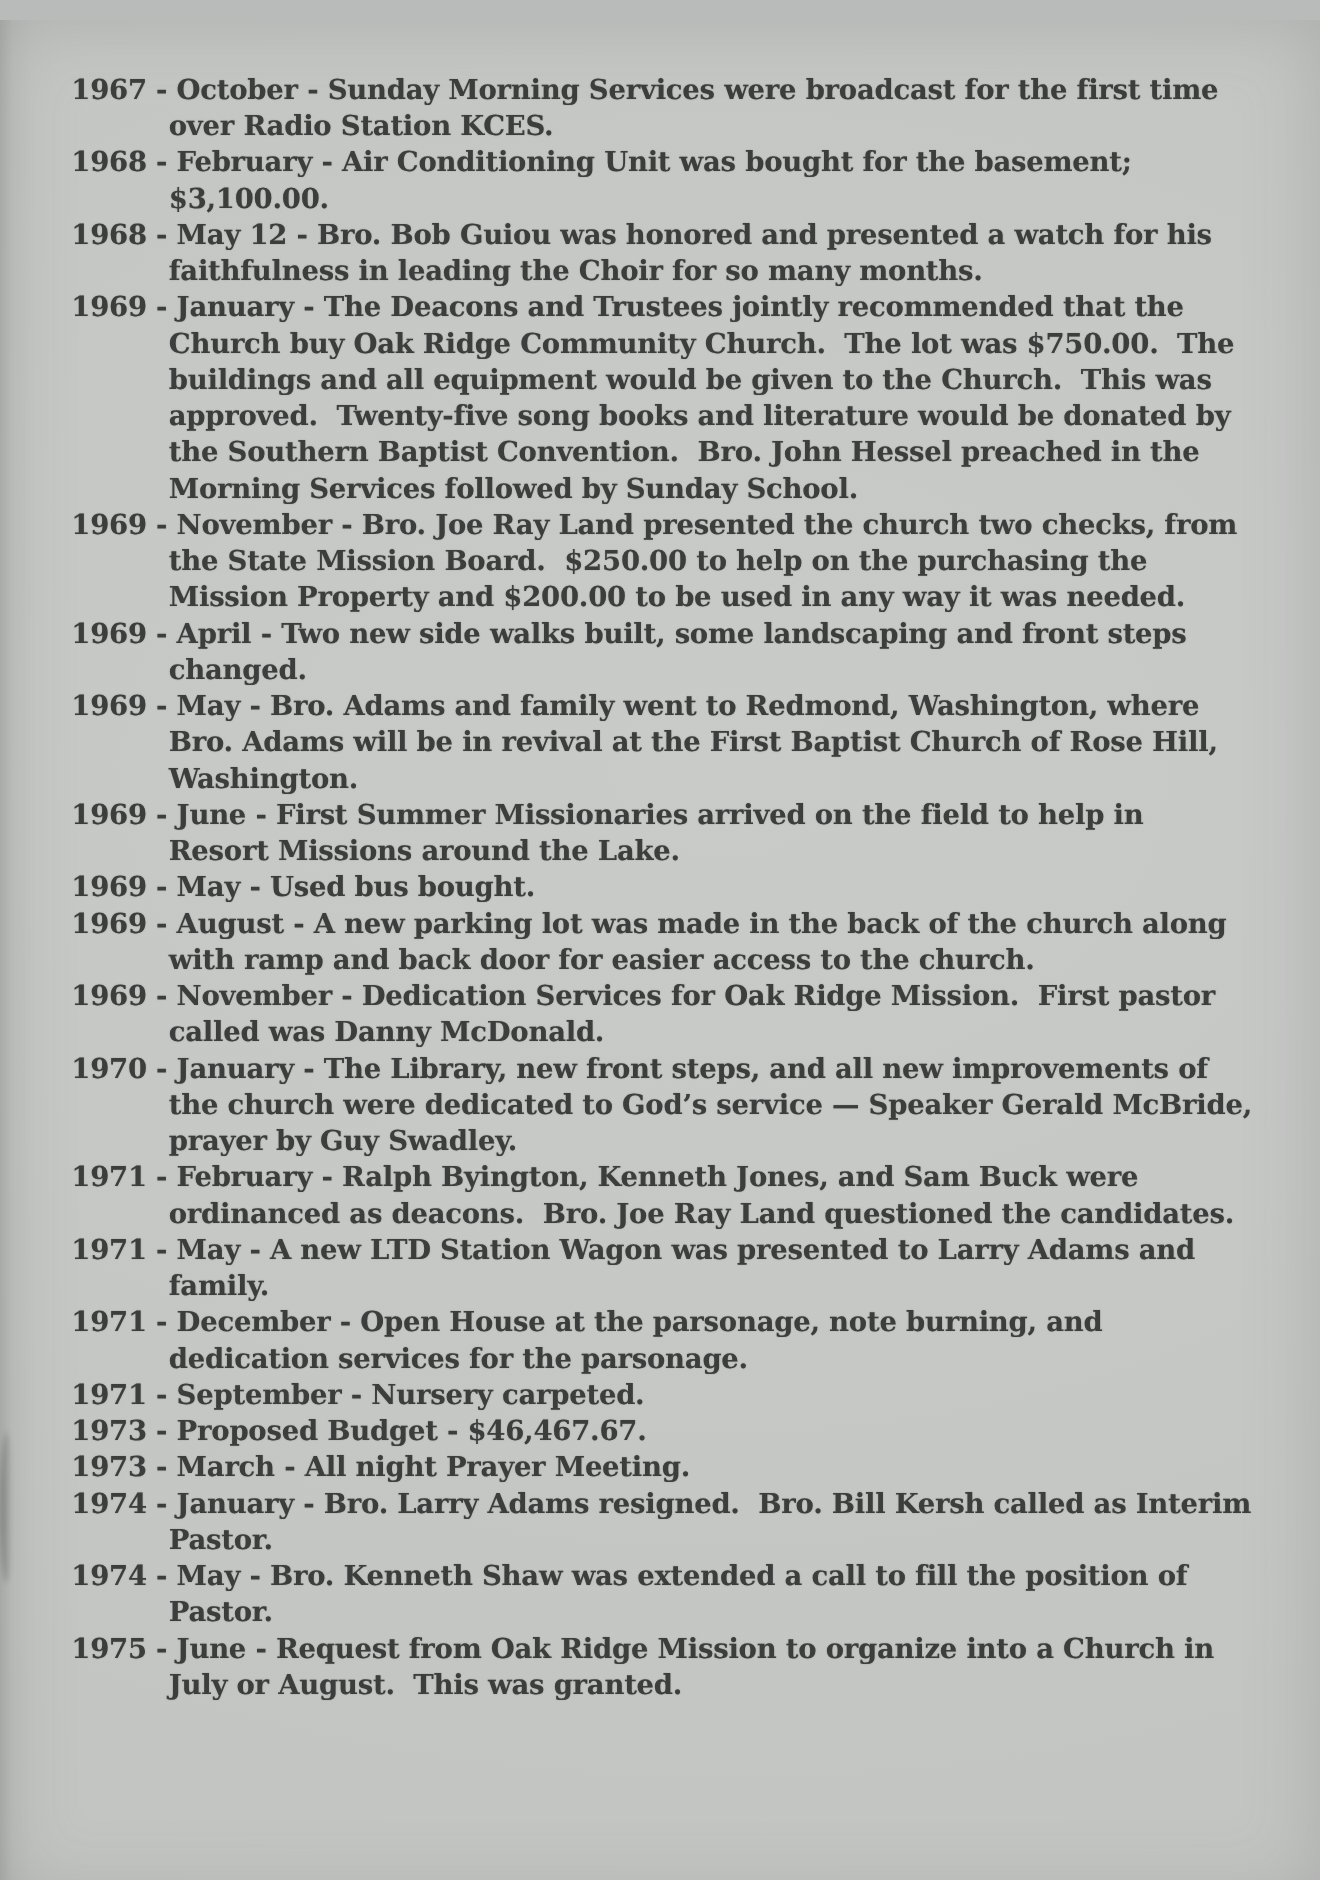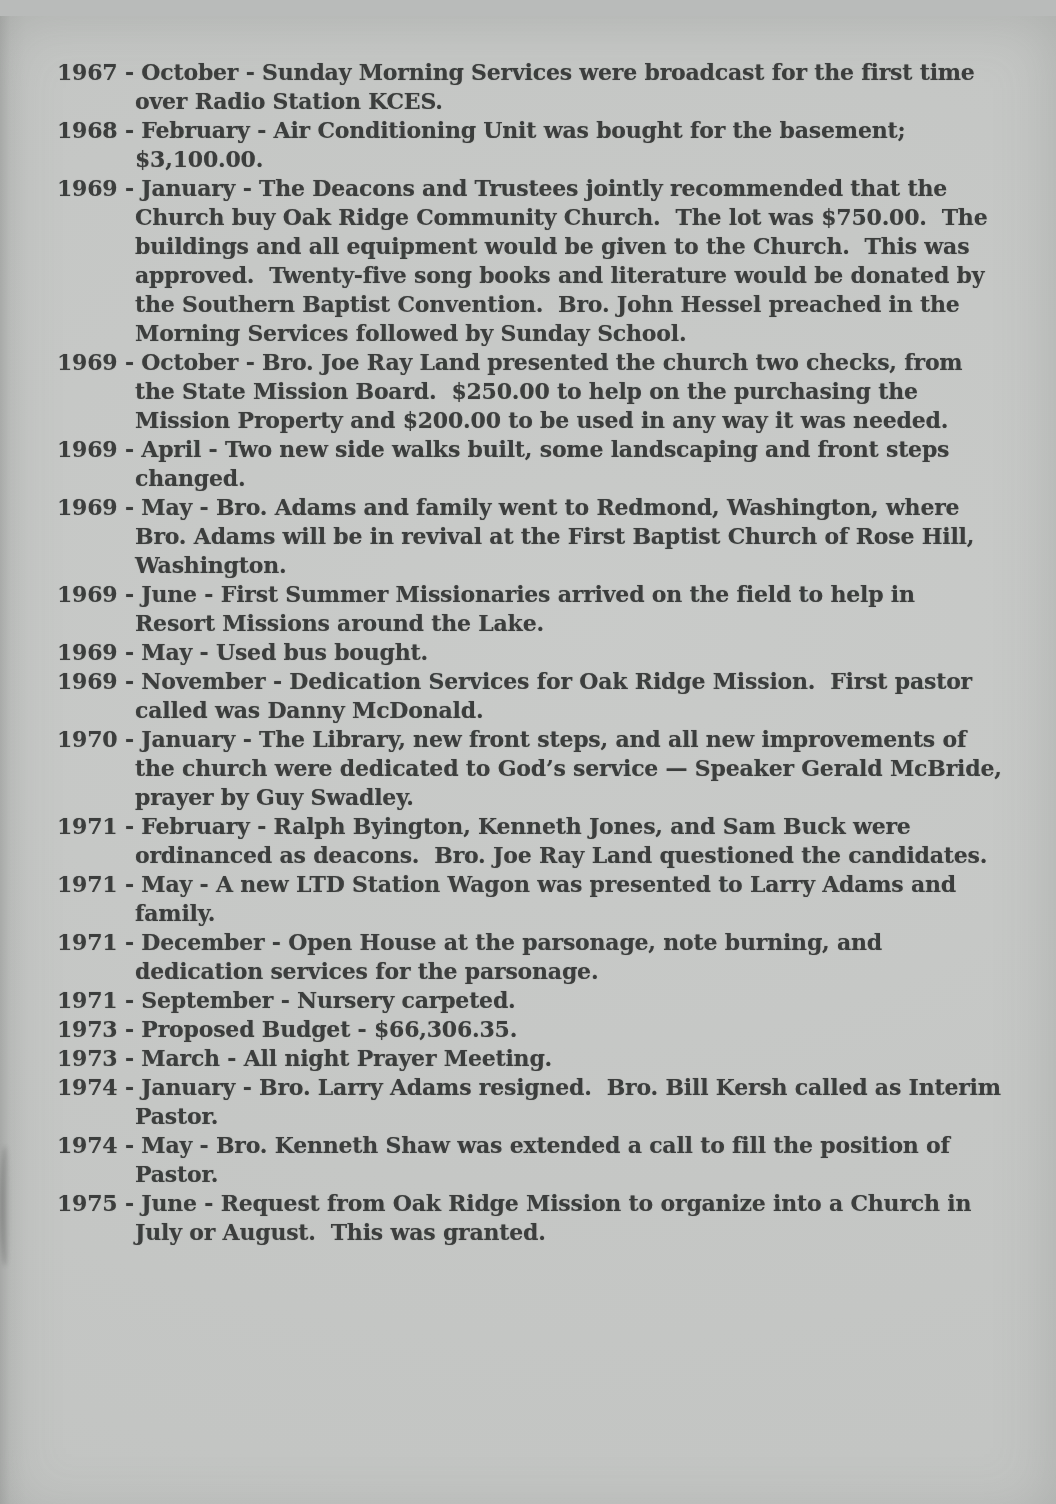--- a/index.html
+++ b/index.html
@@ -55,31 +55,33 @@
   }
 </style>
 </head>
 <body>
 
 <div class="page">
   <div class="edge-smudge"></div>
   <div class="entries" id="entries">
       <div class="entry"><span class="year">1967</span><span class="sep"> - </span><span class="txt">October - Sunday Morning Services were broadcast for the first time over Radio Station KCES.</span></div>
       <div class="entry"><span class="year">1968</span><span class="sep"> - </span><span class="txt">February - Air Conditioning Unit was bought for the basement; $3,100.00.</span></div>
+      <div class="entry"><span class="year">1968</span><span class="sep"> - </span><span class="txt">May 12 - Bro. Bob Guiou was honored and presented a watch for his faithfulness in leading the Choir for so many months.</span></div>
       <div class="entry"><span class="year">1969</span><span class="sep"> - </span><span class="txt">January - The Deacons and Trustees jointly recommended that the Church buy Oak Ridge Community Church.  The lot was $750.00.  The buildings and all equipment would be given to the Church.  This was approved.  Twenty-five song books and literature would be donated by the Southern Baptist Convention.  Bro. John Hessel preached in the Morning Services followed by Sunday School.</span></div>
-      <div class="entry"><span class="year">1969</span><span class="sep"> - </span><span class="txt">October - Bro. Joe Ray Land presented the church two checks, from the State Mission Board.  $250.00 to help on the purchasing the Mission Property and $200.00 to be used in any way it was needed.</span></div>
+      <div class="entry"><span class="year">1969</span><span class="sep"> - </span><span class="txt">November - Bro. Joe Ray Land presented the church two checks, from the State Mission Board.  $250.00 to help on the purchasing the Mission Property and $200.00 to be used in any way it was needed.</span></div>
       <div class="entry"><span class="year">1969</span><span class="sep"> - </span><span class="txt">April - Two new side walks built, some landscaping and front steps changed.</span></div>
       <div class="entry"><span class="year">1969</span><span class="sep"> - </span><span class="txt">May - Bro. Adams and family went to Redmond, Washington, where Bro. Adams will be in revival at the First Baptist Church of Rose Hill, Washington.</span></div>
       <div class="entry"><span class="year">1969</span><span class="sep"> - </span><span class="txt">June - First Summer Missionaries arrived on the field to help in Resort Missions around the Lake.</span></div>
       <div class="entry"><span class="year">1969</span><span class="sep"> - </span><span class="txt">May - Used bus bought.</span></div>
+      <div class="entry"><span class="year">1969</span><span class="sep"> - </span><span class="txt">August - A new parking lot was made in the back of the church along with ramp and back door for easier access to the church.</span></div>
       <div class="entry"><span class="year">1969</span><span class="sep"> - </span><span class="txt">November - Dedication Services for Oak Ridge Mission.  First pastor called was Danny McDonald.</span></div>
       <div class="entry"><span class="year">1970</span><span class="sep"> - </span><span class="txt">January - The Library, new front steps, and all new improvements of the church were dedicated to God’s service — Speaker Gerald McBride, prayer by Guy Swadley.</span></div>
       <div class="entry"><span class="year">1971</span><span class="sep"> - </span><span class="txt">February - Ralph Byington, Kenneth Jones, and Sam Buck were ordinanced as deacons.  Bro. Joe Ray Land questioned the candidates.</span></div>
       <div class="entry"><span class="year">1971</span><span class="sep"> - </span><span class="txt">May - A new LTD Station Wagon was presented to Larry Adams and family.</span></div>
       <div class="entry"><span class="year">1971</span><span class="sep"> - </span><span class="txt">December - Open House at the parsonage, note burning, and dedication services for the parsonage.</span></div>
       <div class="entry"><span class="year">1971</span><span class="sep"> - </span><span class="txt">September - Nursery carpeted.</span></div>
-      <div class="entry"><span class="year">1973</span><span class="sep"> - </span><span class="txt">Proposed Budget - $66,306.35.</span></div>
+      <div class="entry"><span class="year">1973</span><span class="sep"> - </span><span class="txt">Proposed Budget - $46,467.67.</span></div>
       <div class="entry"><span class="year">1973</span><span class="sep"> - </span><span class="txt">March - All night Prayer Meeting.</span></div>
       <div class="entry"><span class="year">1974</span><span class="sep"> - </span><span class="txt">January - Bro. Larry Adams resigned.  Bro. Bill Kersh called as Interim Pastor.</span></div>
       <div class="entry"><span class="year">1974</span><span class="sep"> - </span><span class="txt">May - Bro. Kenneth Shaw was extended a call to fill the position of Pastor.</span></div>
       <div class="entry"><span class="year">1975</span><span class="sep"> - </span><span class="txt">June - Request from Oak Ridge Mission to organize into a Church in July or August.  This was granted.</span></div>
     </div>
 </div>
 
 </body></html>

